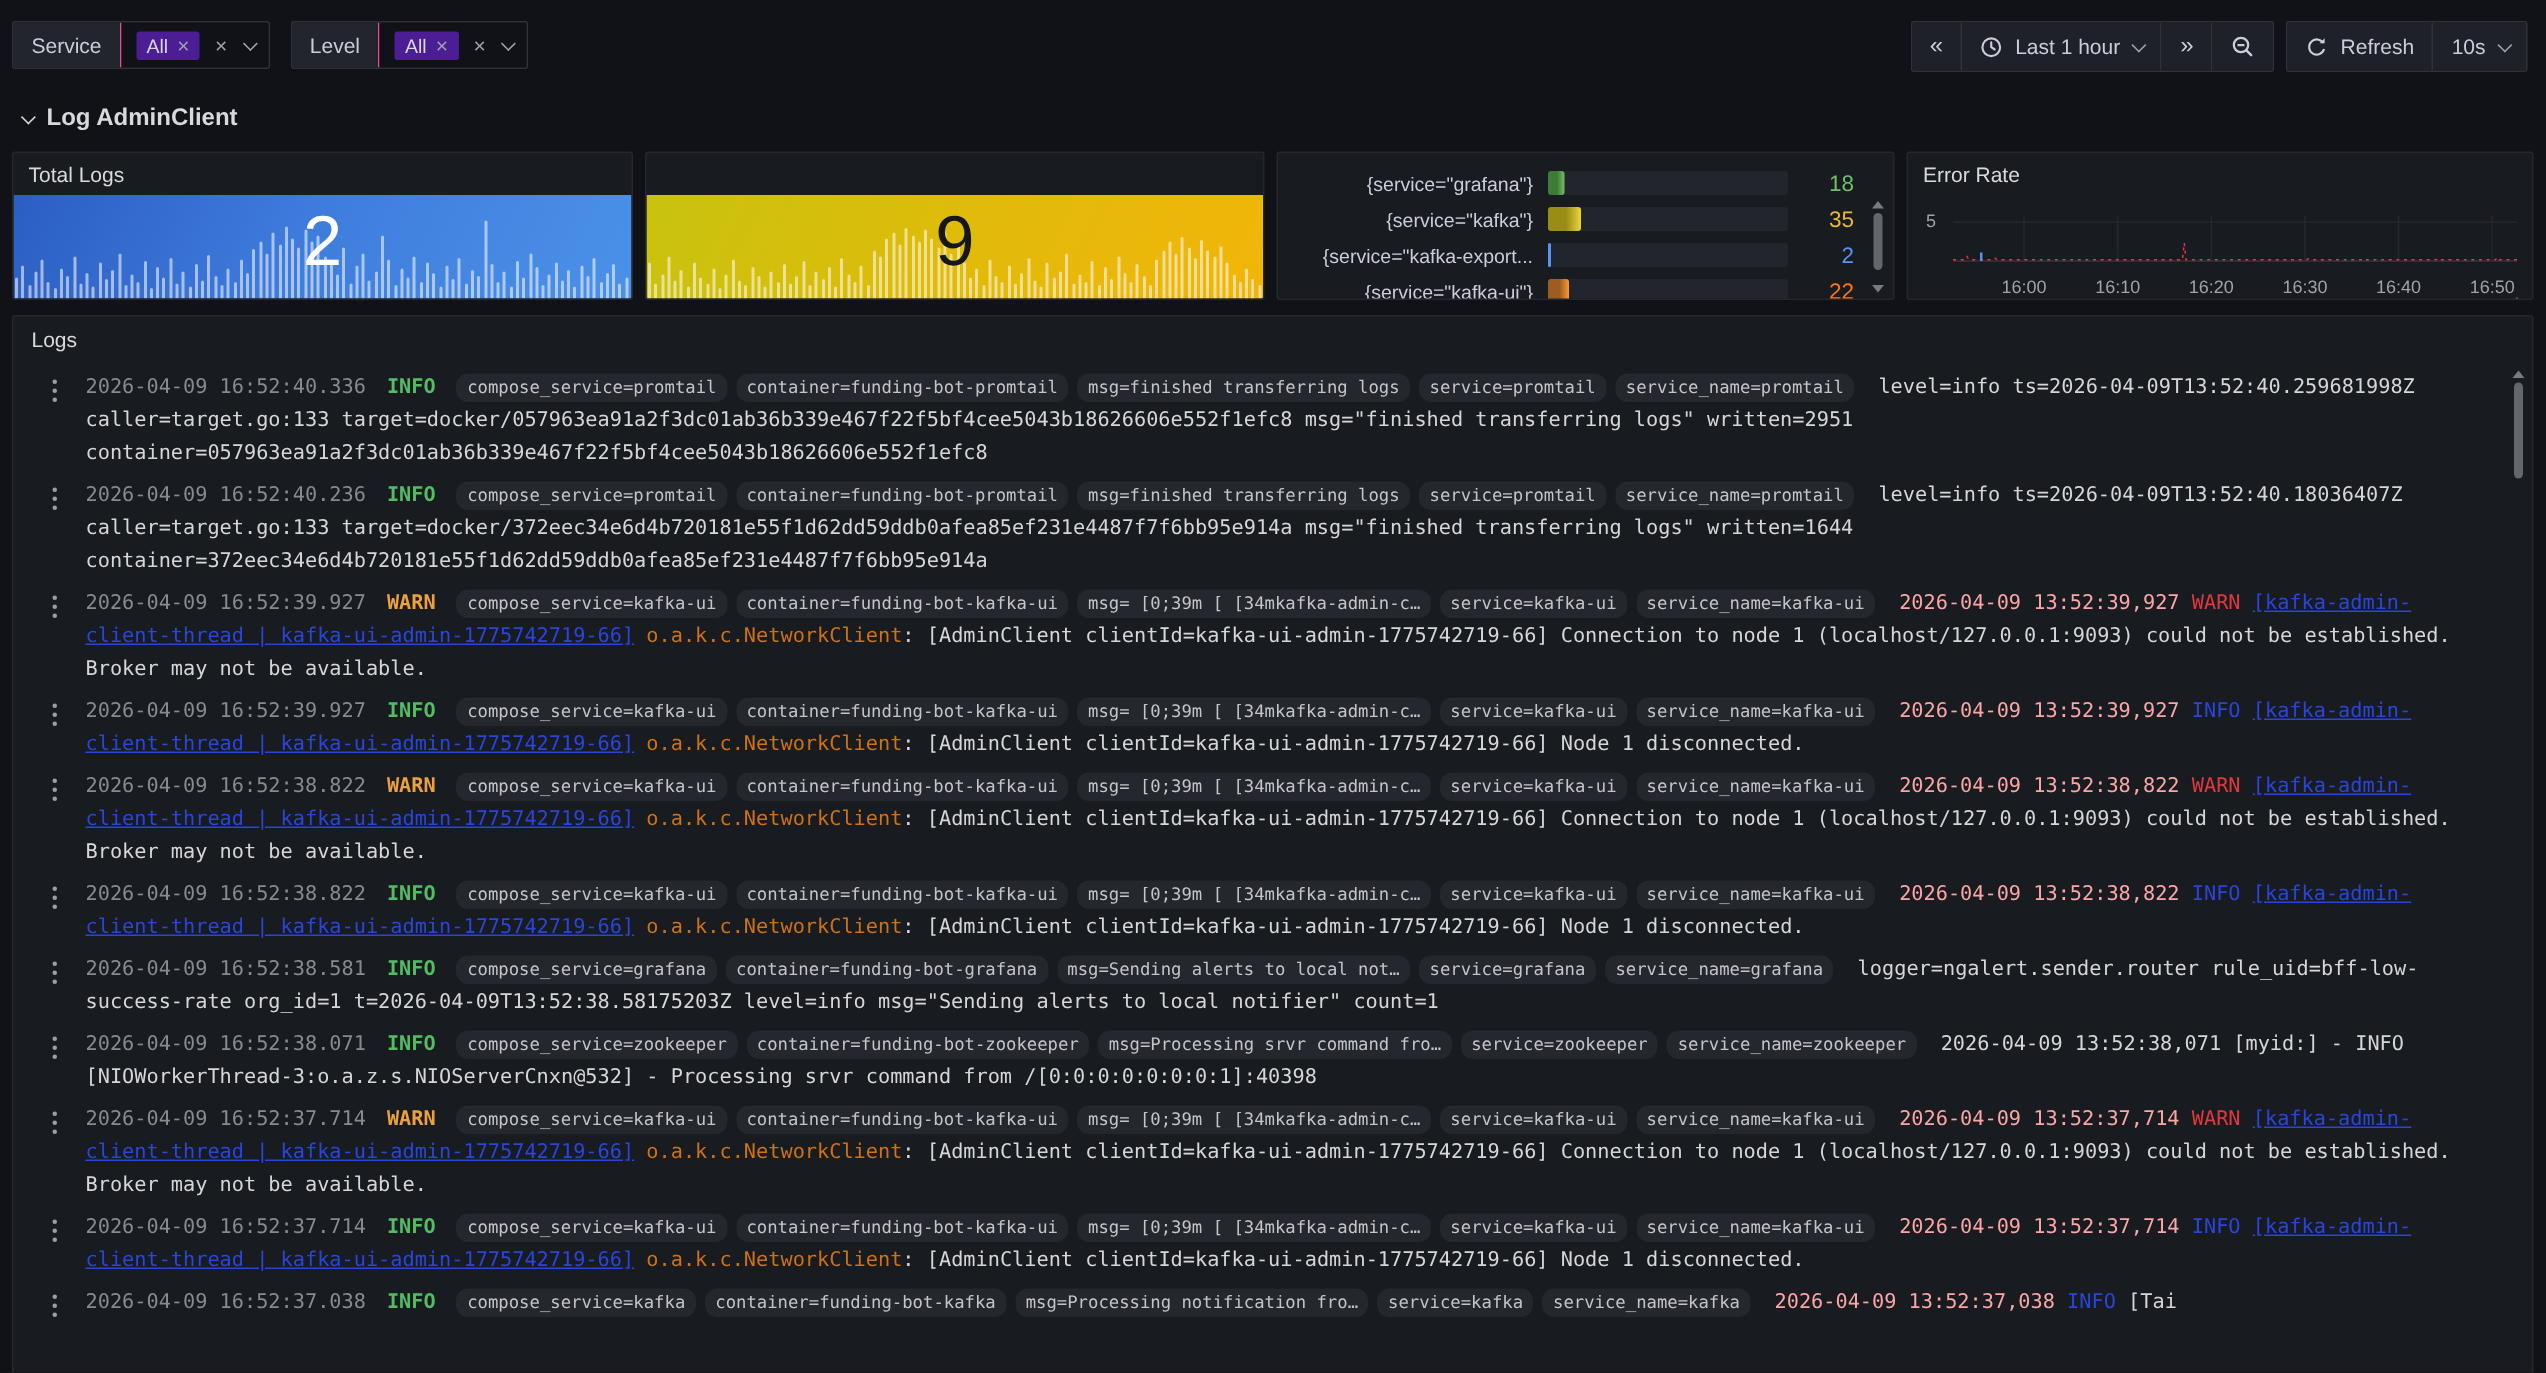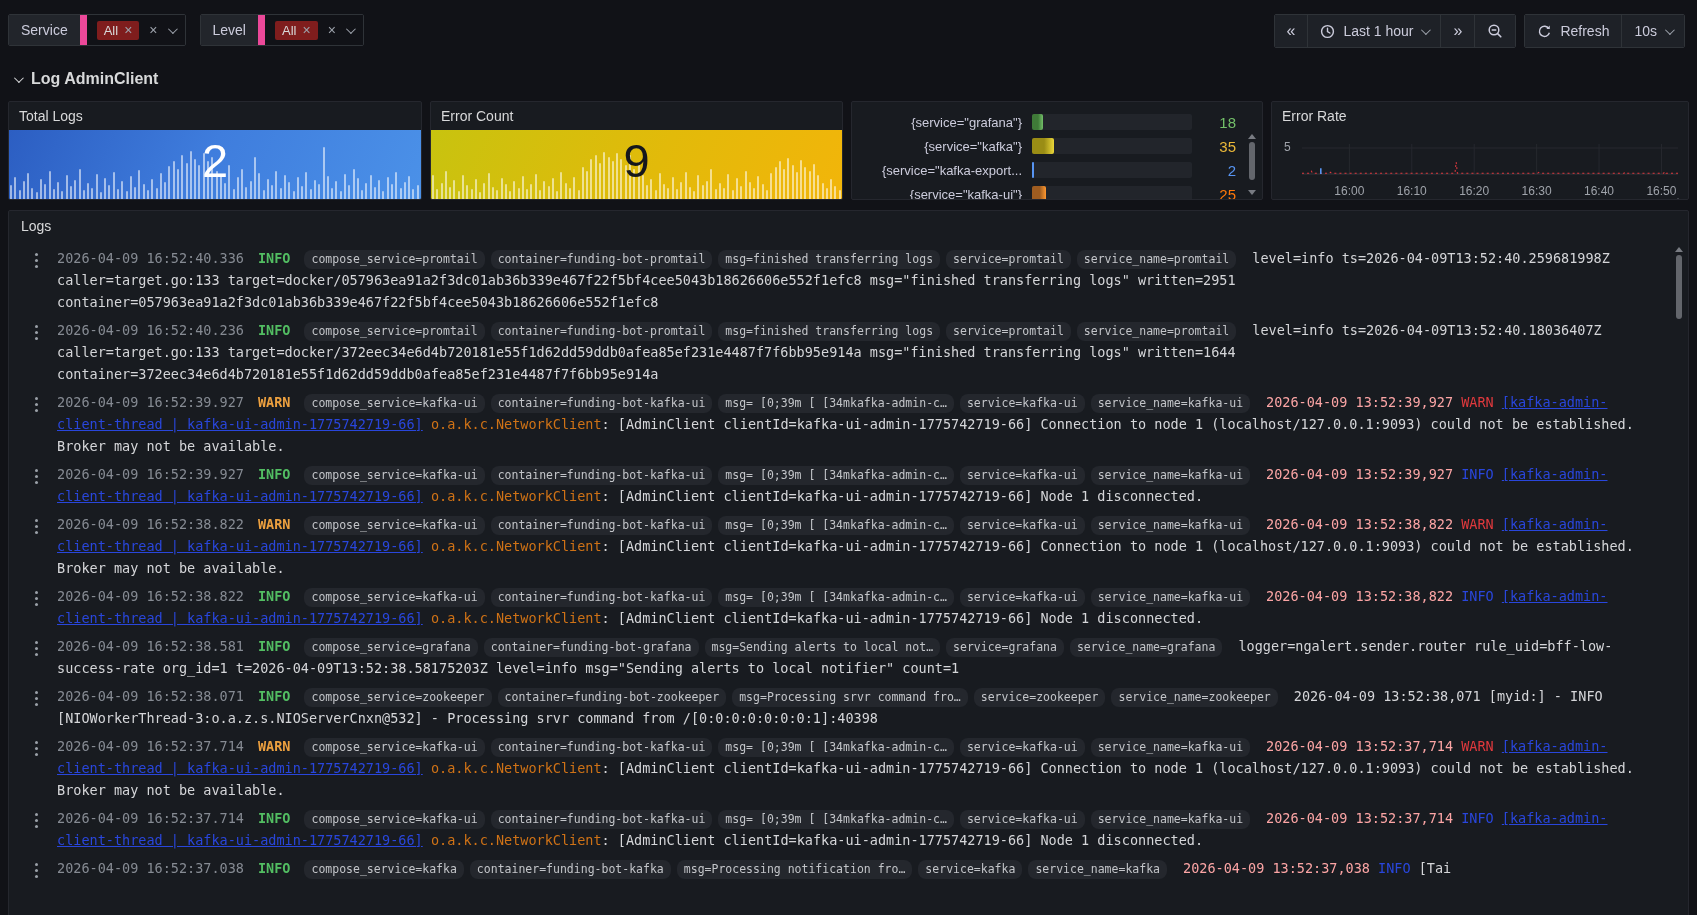--- a/index.html
+++ b/index.html
@@ -3,23 +3,23 @@
 <meta charset="utf-8">
 <style>
   * { margin:0; padding:0; box-sizing:border-box; }
   html,body { width:1697px; height:915px; overflow:hidden; background:#111217;
     font-family:"Liberation Sans", sans-serif; color:#ccccdc; }
 
   
   .topbar { display:flex; justify-content:space-between; align-items:flex-start; padding:14px 12px 0 8px; height:50px; }
   .filters { display:flex; gap:14px; }
   .filter { display:flex; align-items:stretch; height:32px; border:1px solid #2f3338; border-radius:2px; overflow:hidden; }
-  .filter-label { background:#22252b; display:flex; align-items:center; padding:0 12px; font-size:14px; color:#ccccdc; border-right:7px solid #ec4899; }
+  .filter-label { background:#22252b; display:flex; align-items:center; padding:0 12px; font-size:14px; color:#ccccdc; border-right:1px solid #ec4899; }
   .filter-value { display:flex; align-items:center; gap:10px; padding:0 10px; background:#111217; }
-  .chip { background:#7f1d1d; border-radius:2px; padding:2px 7px; font-size:13px; color:#d8d9da; display:flex; align-items:center; gap:6px; cursor:pointer; }
+  .chip { background:#4c1d95; border-radius:2px; padding:2px 7px; font-size:13px; color:#d8d9da; display:flex; align-items:center; gap:6px; cursor:pointer; }
   .chip-x, .clear-x { color:#9da2ab; font-size:14px; line-height:1; cursor:pointer; }
   .chev { width:7px; height:7px; border-right:1.6px solid #9da2ab; border-bottom:1.6px solid #9da2ab; transform:rotate(45deg) translateY(-2px); display:inline-block; }
   .time-controls { display:flex; gap:8px; }
   .btn-group { display:flex; border:1px solid #2f3338; border-radius:2px; overflow:hidden; }
   .tb-btn { background:#1e2127; height:32px; display:flex; align-items:center; gap:8px; padding:0 12px; font-size:14px; color:#ccccdc; cursor:pointer; border-right:1px solid #2f3338; }
   .tb-btn:last-child { border-right:none; }
   .tb-btn svg { display:block; }
   .guillemet { font-size:16px; color:#ccccdc; }
 
   
@@ -260,21 +260,20 @@
           <span class="spark-bar" style="height: 17px;"></span>
           <span class="spark-bar" style="height: 23px;"></span>
           <span class="spark-bar" style="height: 10px;"></span>
           <span class="spark-bar" style="height: 14px;"></span>
         </div>
       <div class="stat-value">2</div>
     </div>
   </div>
 
   <div class="panel">
-    <div class="panel-title">Error Count</div>
     <div class="stat-body stat-yellow">
       <div class="sparkline" id="spark-error">
           <span class="spark-bar" style="height: 24px;"></span>
           <span class="spark-bar" style="height: 10px;"></span>
           <span class="spark-bar" style="height: 16px;"></span>
           <span class="spark-bar" style="height: 28px;"></span>
           <span class="spark-bar" style="height: 12px;"></span>
           <span class="spark-bar" style="height: 19px;"></span>
           <span class="spark-bar" style="height: 8px;"></span>
           <span class="spark-bar" style="height: 24px;"></span>
@@ -392,21 +391,21 @@
           <span class="gauge-track">
             <span class="gauge-bar" style="width: 2px; background: linear-gradient(to right, rgb(87, 148, 242) 55%, rgb(87, 148, 242));"></span>
           </span>
           <span class="gauge-value" style="color: rgb(87, 148, 242);">2</span>
         </div>
         <div class="gauge-row">
           <span class="gauge-label">{service="kafka-ui"}</span>
           <span class="gauge-track">
             <span class="gauge-bar" style="width: 14px; background: linear-gradient(to right, rgb(158, 92, 32) 55%, rgb(255, 152, 48));"></span>
           </span>
-          <span class="gauge-value" style="color: rgb(255, 120, 10);">25</span>
+          <span class="gauge-value" style="color: rgb(255, 120, 10);">22</span>
         </div>
       </div>
     <div class="vscroll" style="right:4px; top:32px; bottom:4px;">
       <span class="vs-up"></span>
       <span class="vs-thumb" style="height:38px;"></span>
       <span class="vs-space"></span>
       <span class="vs-down"></span>
     </div>
   </div>
 

